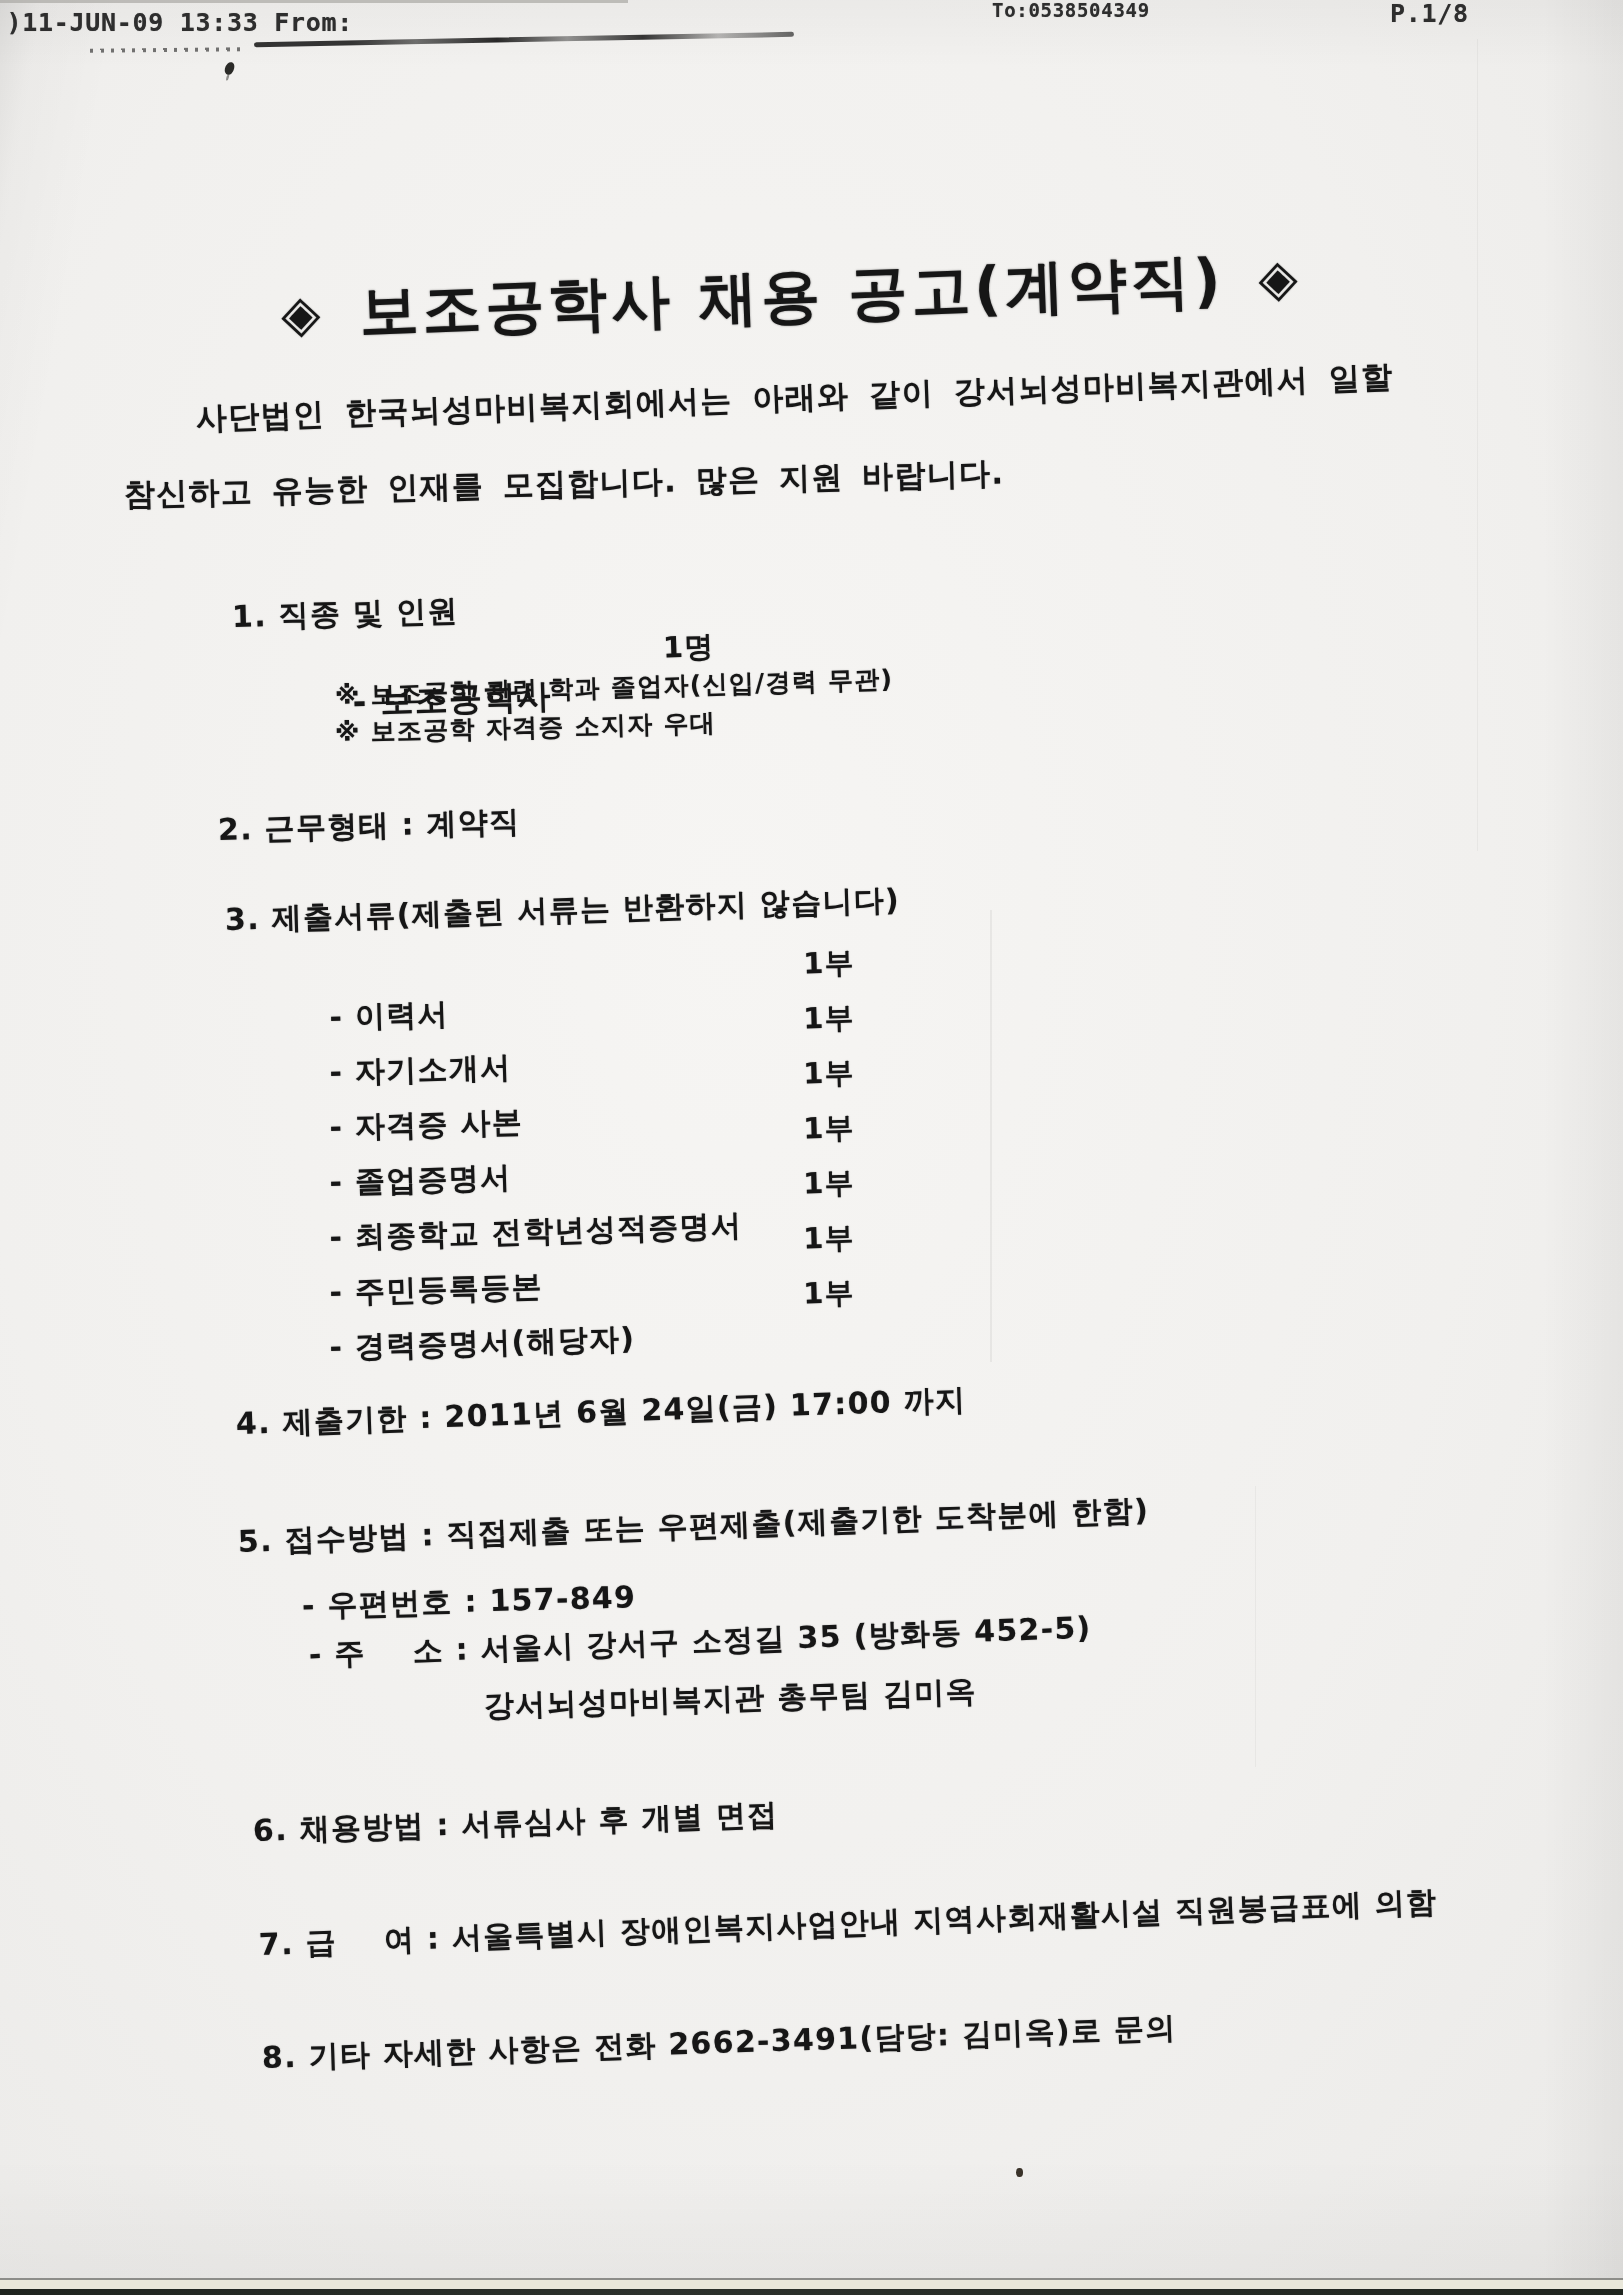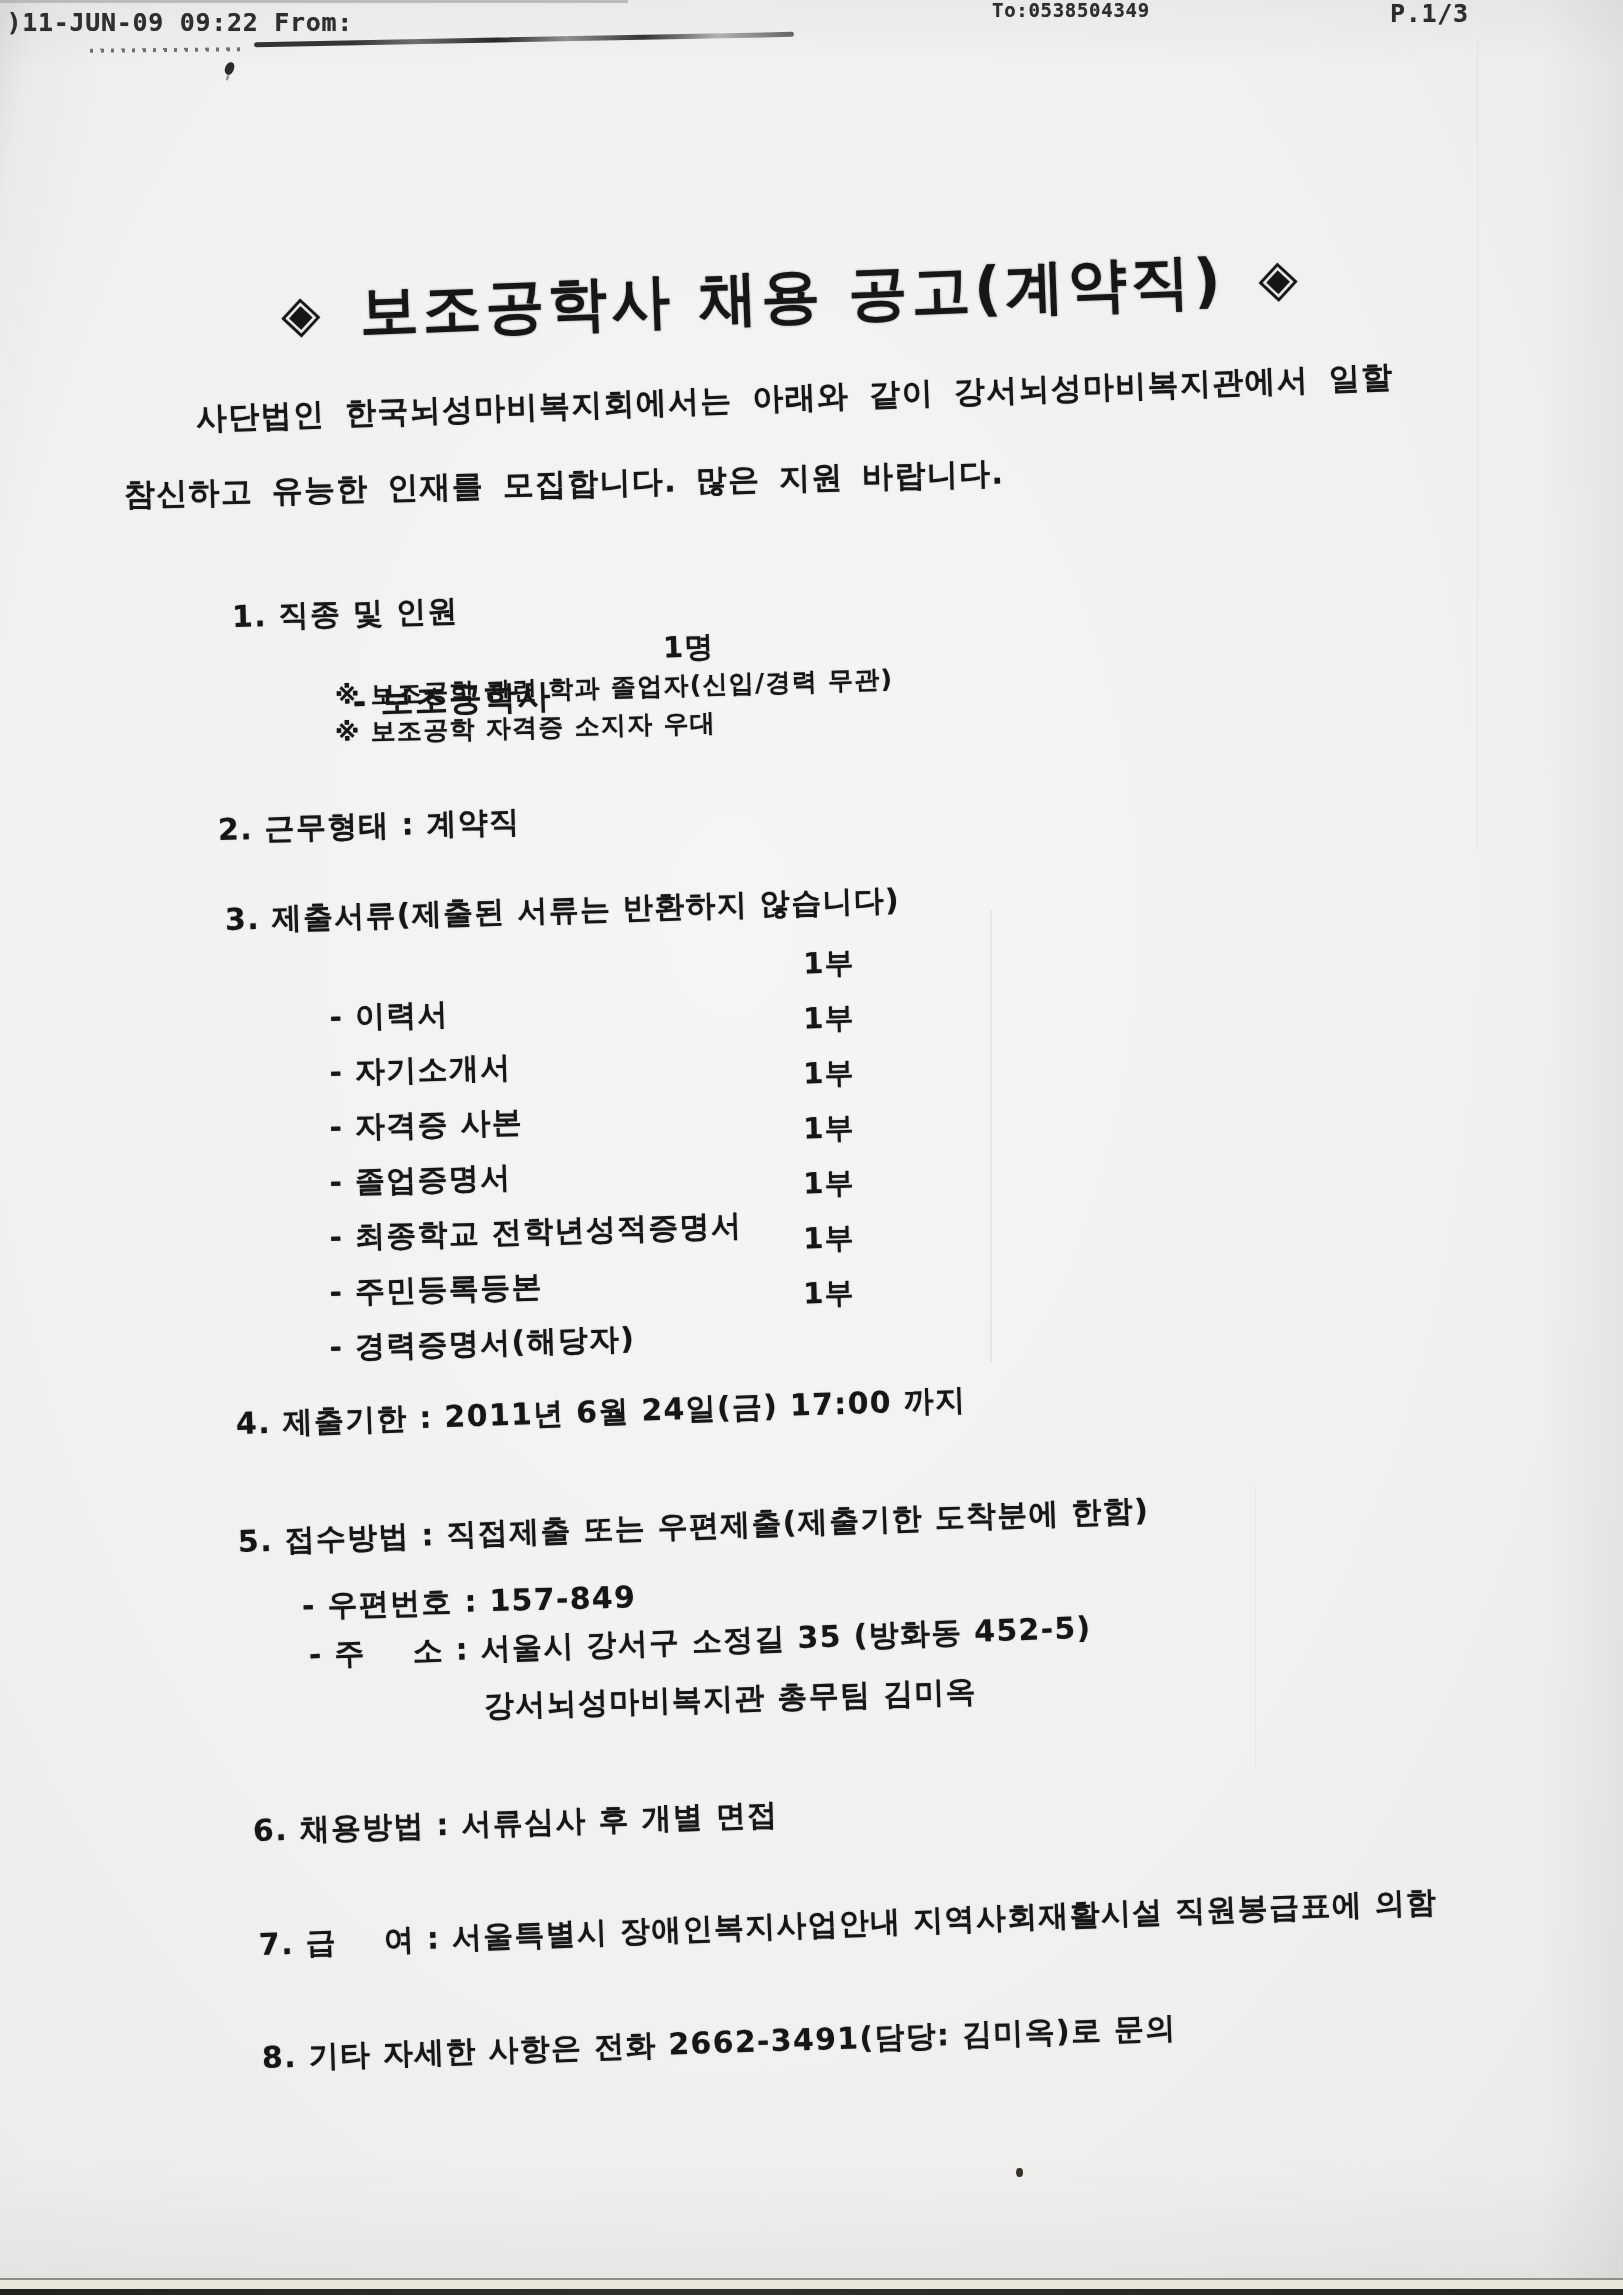--- a/index.html
+++ b/index.html
@@ -66,23 +66,23 @@
   .streak-3 { left: 1255px; top: 1486px; width: 1.3px; height: 281px; background: rgba(0,0,0,0.04); }
   .bottom-line { left: 0; top: 2278px; width: 1623px; height: 2px; background: #8d8d89; }
   .bottom-band { left: 0; top: 2280px; width: 1623px; height: 8.5px; background: #e9e7da; }
   .bottom-bar  { left: 0; top: 2289px; width: 1623px; height: 6.5px; background: linear-gradient(90deg, #1f241f, #2c312c 40%, #20251f); }
 </style>
 </head>
 <body>
 
 <div class="page">
 
-  <div class="ln fax" style="left:6.5px; top:9.2px; font-size:25px; --r:0deg;">)11-JUN-09 09:22 From:</div>
+  <div class="ln fax" style="left:6.5px; top:9.2px; font-size:25px; --r:0deg;">)11-JUN-09 13:33 From:</div>
   <div class="ln fax" style="left:992px; top:0px; font-size:19px; --r:0deg;">To:0538504349</div>
-  <div class="ln fax" style="left:1390px; top:0px; font-size:25px; --r:0deg;">P.1/3</div>
+  <div class="ln fax" style="left:1390px; top:0px; font-size:25px; --r:0deg;">P.1/8</div>
 
   <div class="artifact top-edge"></div>
   <div class="artifact smudge-a"></div>
   <div class="artifact smudge-b"></div>
   <div class="artifact ink-dot-1"></div>
   <div class="artifact ink-dot-2"></div>
   <div class="artifact streak-1"></div>
   <div class="artifact streak-2"></div>
   <div class="artifact streak-3"></div>
 

